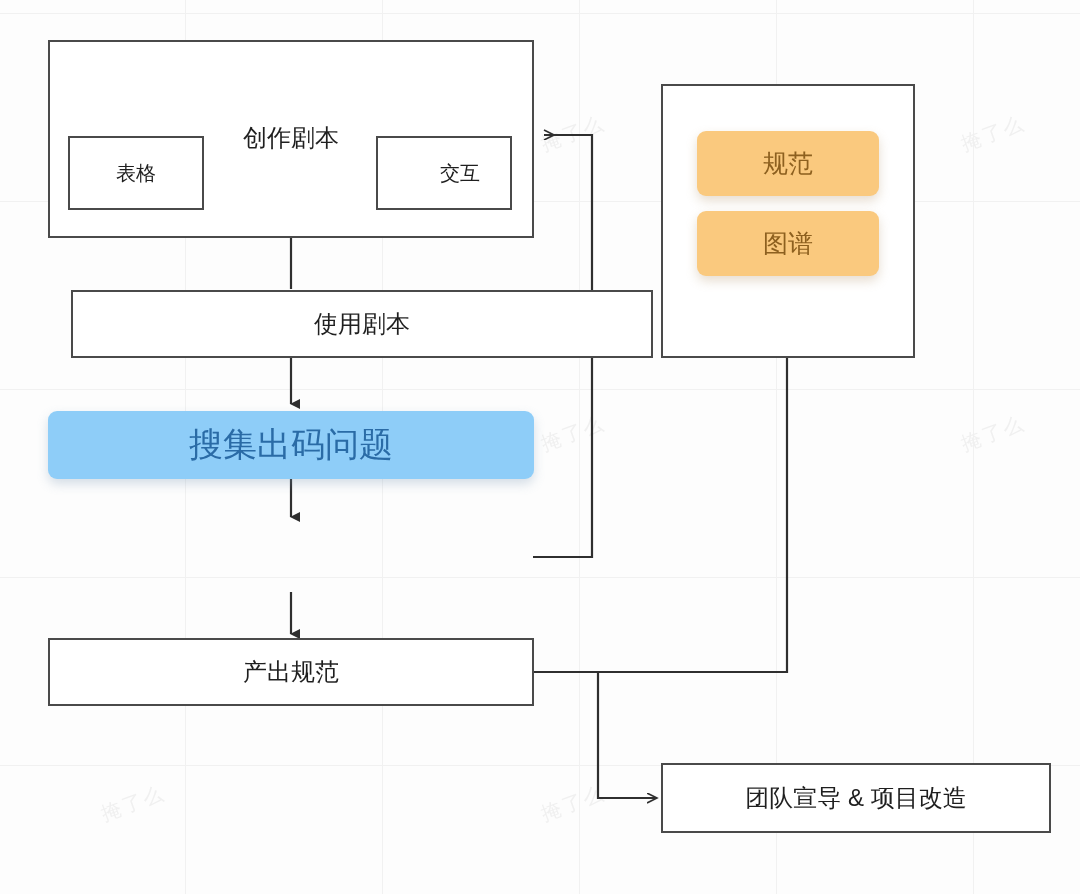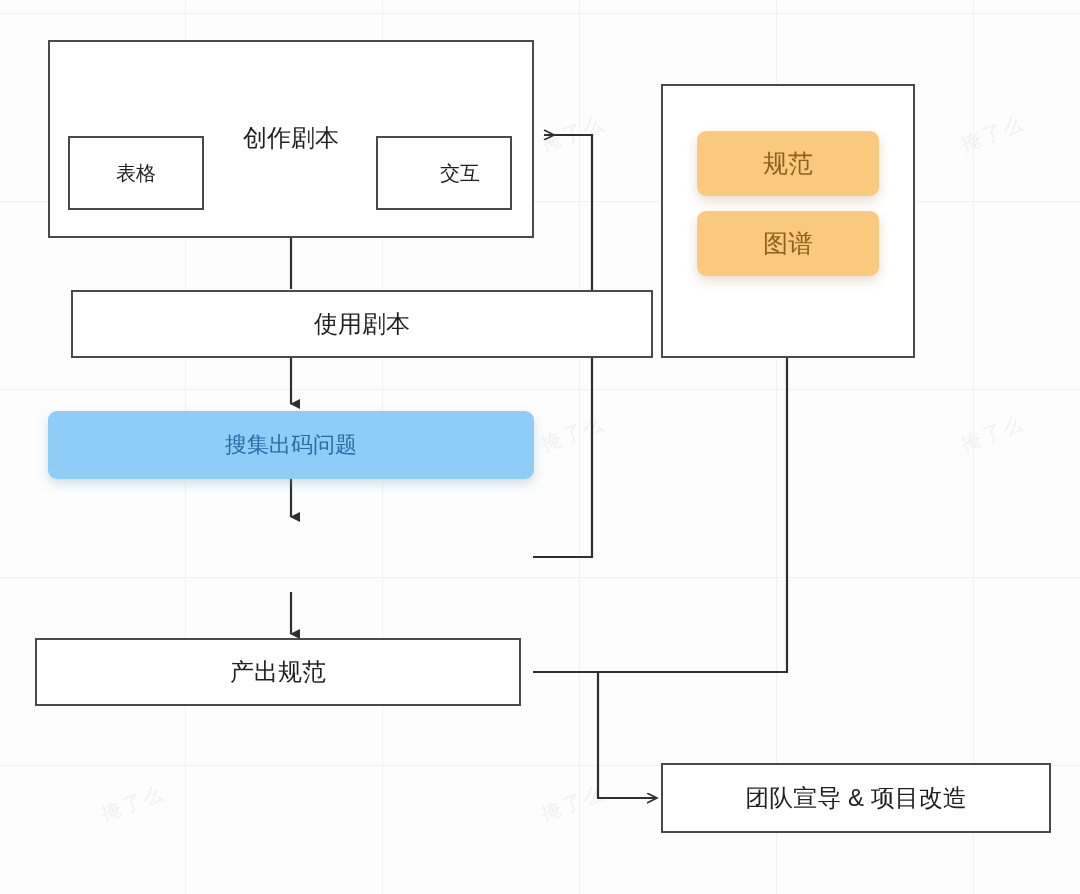--- a/index.html
+++ b/index.html
@@ -75,21 +75,21 @@
     display: flex;
     align-items: center;
     justify-content: center;
     font-size: 20px;
     color: #1f1f1f;
   }
   .rounded-blue {
     background: #8ecdf8;
     border-radius: 9px;
     color: #2a6ba6;
-    font-size: 22px;
+    font-size: 34px;
     box-shadow: 0 5px 11px rgba(120,150,180,0.30);
   }
   .rounded-orange {
     position: absolute;
     box-sizing: border-box;
     background: #fac97e;
     border-radius: 9px;
     color: #8d601f;
     font-size: 25px;
     display: flex;
@@ -148,21 +148,21 @@
     <div class="group-title" style="top:80px;">创作剧本</div>
     <div class="subnode" style="left:18px; top:94px; width:136px; height:74px;">表格</div>
     <div class="subnode" style="left:326px; top:94px; width:136px; height:74px;padding-left:32px;">交互</div>
   </div>
 
   <div class="node plain" style="left:61px; top:290px; width:582px; height:68px;margin-left:10px;">使用剧本</div>
 
   <div class="node rounded-blue" style="left:48px; top:411px; width:486px; height:68px;">搜集出码问题</div>
 
 
-  <div class="node plain" style="left:35px; top:638px; width:486px; height:68px;">产出规范</div>
+  <div class="node plain" style="left:48px; top:638px; width:486px; height:68px;">产出规范</div>
 
   <div class="node group-box" style="left:661px; top:52px; width:254px; height:274px;margin-top:32px;">
     <div class="rounded-orange" style="left:34px; top:45px; width:182px; height:65px;">规范</div>
     <div class="rounded-orange" style="left:34px; top:125px; width:182px; height:65px;">图谱</div>
   </div>
 
   <div class="node plain" style="left:661px; top:763px; width:390px; height:70px;">团队宣导 &amp; 项目改造</div>
 
 </div>
 

